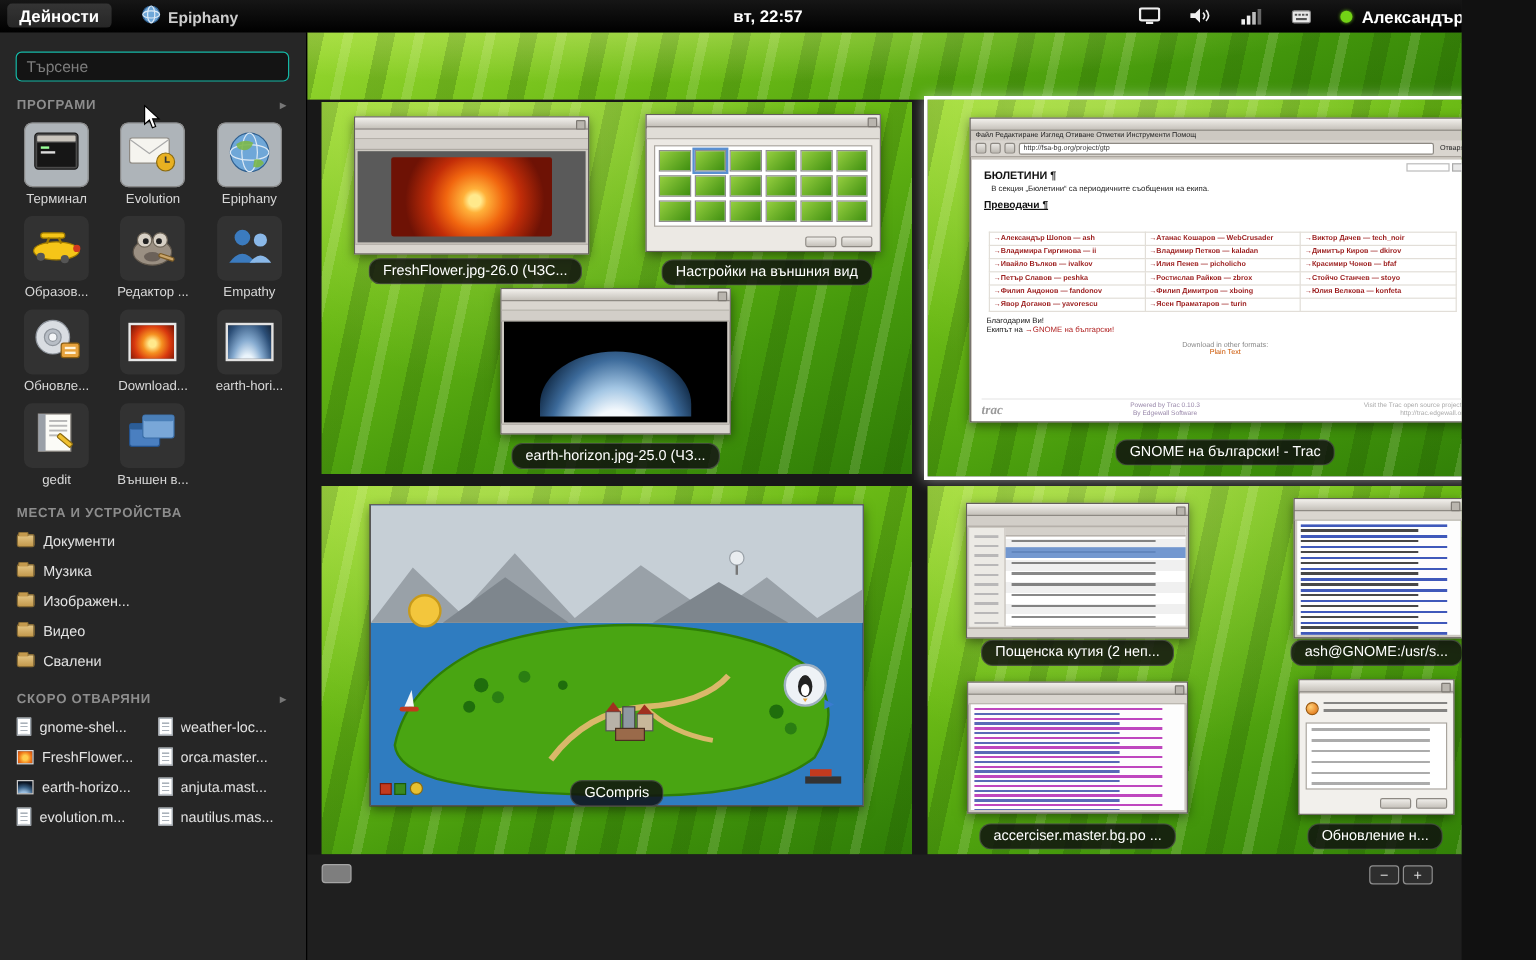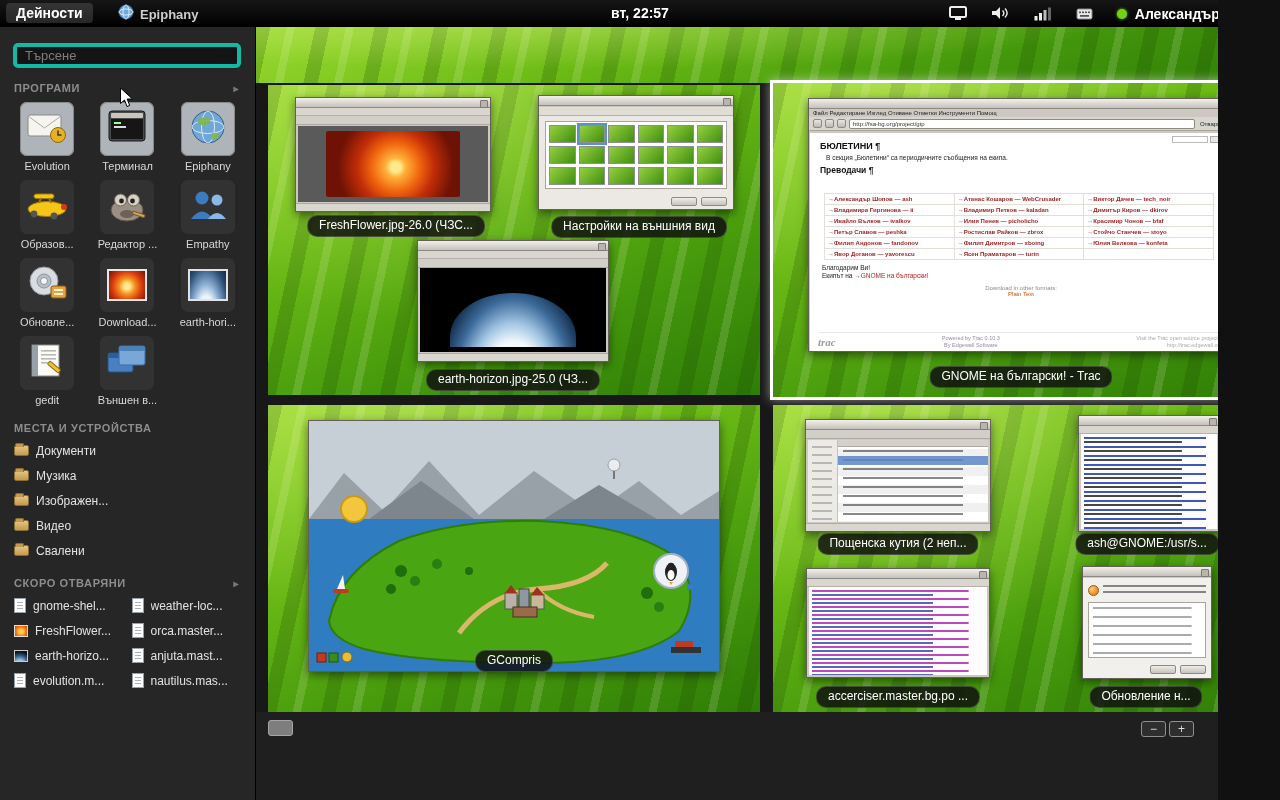--- a/index.html
+++ b/index.html
@@ -15,21 +15,21 @@
   .appmenu .name { font-size:13px; font-weight:bold; color:#ccc; }
   .clock { position:absolute; left:50%; transform:translateX(-50%); top:5px; font-size:14px; font-weight:bold; color:#fff; }
   .tb-right { position:absolute; right:8px; top:0; height:27px; display:flex; align-items:center; gap:24px; }
   .tb-ico { display:flex; align-items:center; cursor:pointer; }
   .userchip { display:flex; align-items:center; gap:8px; cursor:pointer; }
   .statusdot { width:10px; height:10px; border-radius:50%; background:#73d216; box-shadow:0 0 3px #73d216; }
   .username { font-size:14px; font-weight:bold; color:#fff; }
 
   
   .sidebar { position:absolute; left:0; top:27px; width:256px; height:773px; background:#262626; border-right:1px solid #000; z-index:40; }
-  .search { display:block; margin:16px 13px 6px 13px; width:228px; height:25px; background:#141414; border:4px solid #14b8a6;
+  .search { display:block; margin:16px 13px 6px 13px; width:228px; height:25px; background:#141414; border:1px solid #14b8a6;
             border-radius:5px; color:#ccc; font-size:13px; padding:0 8px; outline:none; font-family:"Liberation Sans",sans-serif;}
   .search::placeholder { color:#7d7d7d; }
   .sec-h { display:flex; justify-content:space-between; align-items:center; margin:14px 16px 4px 14px;
            font-size:11px; font-weight:bold; color:#8d8d8d; letter-spacing:0.6px;gap:24px; }
   .exp { color:#777; font-size:10px; }
   .apps-grid { display:grid; grid-template-columns:repeat(3,1fr); gap:2px 2px; margin:4px 8px; }
   .tile { text-align:center; padding:4px 0 2px; cursor:pointer; border-radius:6px; }
   .plate { width:54px; height:54px; margin:0 auto; border-radius:7px; display:flex; align-items:center; justify-content:center;
            background:rgba(255,255,255,0.06); }
   .plate.lit { background:#aeb4b9; box-shadow:inset 0 0 0 1px #888; }
@@ -104,21 +104,21 @@
   .navbtn { width:9px; height:9px; background:linear-gradient(#e8e6e2,#bdb9b2); border:1px solid #8d8983; border-radius:2px; flex:none;}
   .urlbox { flex:1; height:10px; background:#fff; border:1px solid #8d8983; border-radius:2px; font-size:6px; line-height:9px; color:#333; padding:0 3px; overflow:hidden; white-space:nowrap; }
   .gobtn { font-size:6px; color:#222; padding:0 2px; }
   .menutext { font-size:6px; line-height:8px; color:#222; padding:0 4px; white-space:nowrap; overflow:hidden; }
   .tracpage { position:absolute; top:34px; bottom:0; left:1px; right:1px; background:#fff; overflow:hidden; padding:4px 10px 14px; }
   .tp-search { position:absolute; right:8px; top:3px; display:flex; gap:2px; }
   .tp-search i { display:block; width:36px; height:7px; border:1px solid #bbb; background:#fff; }
   .tp-search b { display:block; width:14px; height:7px; border:1px solid #aaa; background:#e8e8e8; }
   .tp-h1 { font-size:9px; font-weight:bold; color:#111; margin:4px 0 3px; }
   .tp-p  { font-size:6.5px; color:#222; margin:0 0 4px 6px; }
-  .tp-h2 { font-size:8.5px; font-weight:bold; color:#111; margin:2px 0 18px; }
+  .tp-h2 { font-size:8.5px; font-weight:bold; color:#111; margin:2px 0 18px;text-decoration:underline; }
   .trtable { border-collapse:collapse; margin:1px 0 4px 4px; width:97%; table-layout:fixed; }
   .trtable td { border:1px solid #e2ded8; font-size:6px; line-height:7px; padding:1.5px 3px; color:#9b1c1c; font-weight:bold;
                 white-space:nowrap; overflow:hidden; }
   .tp-thanks { font-size:6.5px; color:#222; margin:3px 0 1px 2px; }
   .tp-team { font-size:6.5px; color:#222; margin:0 0 6px 2px; }
   .tp-team .lnk { color:#b02222; }
   .tp-dl { text-align:center; font-size:6px; color:#888; margin-top:6px; }
   .tp-dl .dlk { color:#cc5500; }
   .tracfoot { position:absolute; left:8px; right:8px; bottom:3px; display:flex; align-items:flex-end; gap:8px;
               border-top:1px solid #e8e8e8; padding-top:2px; }
@@ -230,39 +230,39 @@
 
     <div class="sec-h">
       <span>ПРОГРАМИ</span>
       <span class="exp">▸</span>
     </div>
 
     <div class="apps-grid">
       <div class="tile">
         <div class="plate lit">
             <span><svg width="42" height="36">
-                <rect x="2" y="6" width="33" height="21" rx="2" fill="#f5f4ef" stroke="#8d8983"></rect>
-                <path d="M2 7 L18.5 19 L35 7" stroke="#aaa" fill="none"></path>
-                <circle cx="32" cy="26" r="7.5" fill="#e8b021" stroke="#8a6a10"></circle>
-                <path d="M32 21.5 v4.5 h3.5" stroke="#333" fill="none" stroke-width="1.4"></path>
-              </svg></span>
-          </div>
-        <div class="tlabel">Evolution</div>
-      </div>
-      <div class="tile">
-        <div class="plate lit">
-            <span><svg width="42" height="36">
                 <rect x="3" y="2" width="36" height="30" rx="3" fill="#4a4a4a" stroke="#1a1a1a"></rect>
                 <rect x="5" y="4" width="32" height="5" rx="1" fill="#c9c5bd"></rect>
                 <rect x="5" y="10" width="32" height="20" fill="#161616"></rect>
                 <rect x="8" y="13" width="7" height="2" fill="#9f9"></rect>
                 <rect x="8" y="17" width="12" height="2" fill="#ddd"></rect>
               </svg></span>
           </div>
         <div class="tlabel">Терминал</div>
+      </div>
+      <div class="tile">
+        <div class="plate lit">
+            <span><svg width="42" height="36">
+                <rect x="2" y="6" width="33" height="21" rx="2" fill="#f5f4ef" stroke="#8d8983"></rect>
+                <path d="M2 7 L18.5 19 L35 7" stroke="#aaa" fill="none"></path>
+                <circle cx="32" cy="26" r="7.5" fill="#e8b021" stroke="#8a6a10"></circle>
+                <path d="M32 21.5 v4.5 h3.5" stroke="#333" fill="none" stroke-width="1.4"></path>
+              </svg></span>
+          </div>
+        <div class="tlabel">Evolution</div>
       </div>
       <div class="tile">
         <div class="plate lit">
             <span><svg width="40" height="38">
                 <circle cx="20" cy="19" r="16" fill="#6fa7d8" stroke="#2f5f8f"></circle>
                 <ellipse cx="20" cy="19" rx="16" ry="6.5" fill="none" stroke="#dce9f5"></ellipse>
                 <ellipse cx="20" cy="19" rx="6.5" ry="16" fill="none" stroke="#dce9f5"></ellipse>
                 <path d="M9 12 q7 -5 14 -1 q-2 7 -9 6 q-5 -1 -5 -5 z" fill="#7cb84a" opacity="0.9"></path>
                 <path d="M24 25 q6 -1 8 3 q-4 5 -9 3 z" fill="#7cb84a" opacity="0.9"></path>
               </svg></span>

